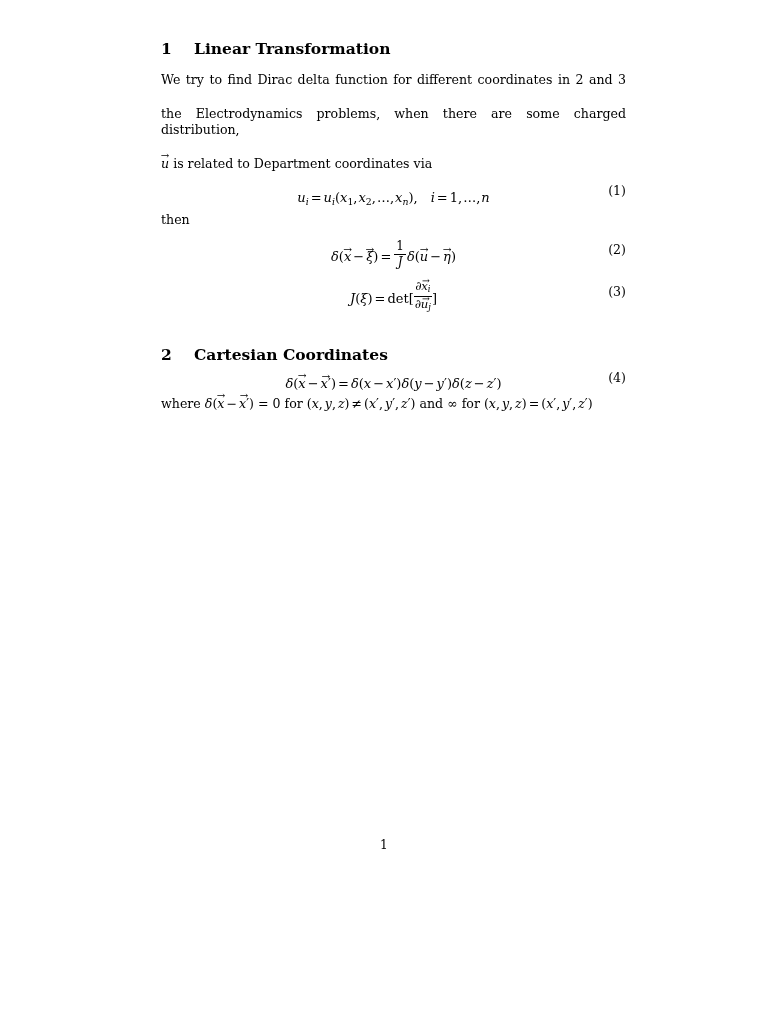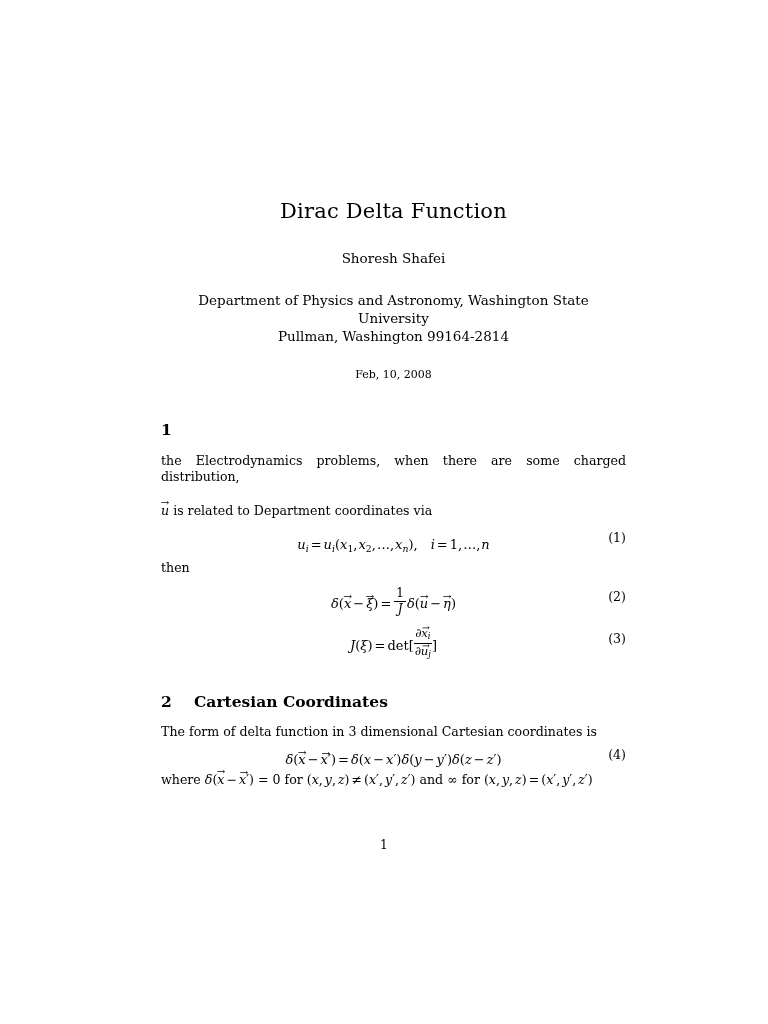--- a/index.html
+++ b/index.html
@@ -200,35 +200,28 @@
     text-align: center;
     font-size: 12.2px;
   }
 </style>
 </head>
 <body>
 
 <div class="page">
   <div class="content">
 
-    <div class="title-block">
-      <h1 class="doc-title">Dirac Delta Function</h1>
-      <p class="author">Shoresh Shafei</p>
-      <p class="affiliation">
-        <span class="affil-line">Department of Physics and Astronomy, Washington State University</span>
-        <span class="affil-line">Pullman, Washington 99164-2814</span>
-      </p>
-      <p class="docdate">Feb, 10, 2008</p>
-    </div>
 
     <div class="section-head sec-1">
       <span class="sec-num">1</span>
+      <span class="sec-title">Linear Transformation</span>
     </div>
 
     <p class="para p-after-sec1">
+      <span class="jline">We try to find Dirac delta function for different coordinates in 2 and 3</span>
       <span class="jline">the Electrodynamics problems, when there are some charged distribution,</span>
       <span class="lline"><span class="vec"><span class="arrow">→</span><span class="mi">u</span></span><span> is related to Department coordinates via</span></span>
     </p>
 
     <div class="eq-row eq-1">
       <span class="eq-body"><span class="mi">u</span><span class="sub">i</span><span class="mo">=</span><span class="mi">u</span><span class="sub">i</span><span class="mo" style="padding:0">(</span><span class="mi">x</span><span class="subup">1</span><span class="mo" style="padding:0 1px 0 0">,</span><span class="mi">x</span><span class="subup">2</span><span class="mo" style="padding:0 1px 0 0">,</span><span class="mn">…</span><span class="mo" style="padding:0 1px 0 0">,</span><span class="mi">x</span><span class="sub">n</span><span class="mo" style="padding:0">)</span><span class="mo" style="padding:0 0 0 0">,</span><span class="gap-m"></span><span class="mi">i</span><span class="mo">=</span><span class="mn">1</span><span class="mo" style="padding:0 1px 0 0">,</span><span class="mn">…</span><span class="mo" style="padding:0 1px 0 0">,</span><span class="mi">n</span></span>
       <span class="eq-num">(1)</span>
     </div>
 
     <p class="para p-plain noindent">then</p>
@@ -242,21 +235,20 @@
     <div class="eq-row eq-3">
       <span class="eq-body"><span class="mi">J</span><span class="mo" style="padding:0">(</span><span class="mi">ξ</span><span class="mo" style="padding:0">)</span><span class="mo">=</span><span class="mn">det</span><span class="mo" style="padding:0">[</span><span class="frac-p"><span class="num"><span class="mo" style="padding:0">∂</span><span class="vec wide"><span class="arrow">→</span><span class="mi">x</span><span class="sub">i</span></span></span><span class="bar"></span><span class="den"><span class="mo" style="padding:0">∂</span><span class="vec wide"><span class="arrow">→</span><span class="mi">u</span><span class="sub">j</span></span></span></span><span class="mo" style="padding:0">]</span></span>
       <span class="eq-num">(3)</span>
     </div>
 
     <div class="section-head sec-2">
       <span class="sec-num">2</span>
       <span class="sec-title">Cartesian Coordinates</span>
     </div>
 
-    <p class="para p-after-sec2 noindent">The form of delta function in 3 dimensional Cartesian coordinates is</p>
 
     <div class="eq-row eq-4">
       <span class="eq-body"><span class="mi">δ</span><span class="mo" style="padding:0">(</span><span class="vec"><span class="arrow">→</span><span class="mi">x</span></span><span class="mo">−</span><span class="vec wide"><span class="arrow">→</span><span class="mi">x</span><span class="prime">′</span></span><span class="mo" style="padding:0">)</span><span class="mo">=</span><span class="mi">δ</span><span class="mo" style="padding:0">(</span><span class="mi">x</span><span class="mo">−</span><span class="mi">x</span><span class="prime">′</span><span class="mo" style="padding:0">)</span><span class="mi">δ</span><span class="mo" style="padding:0">(</span><span class="mi">y</span><span class="mo">−</span><span class="mi">y</span><span class="prime">′</span><span class="mo" style="padding:0">)</span><span class="mi">δ</span><span class="mo" style="padding:0">(</span><span class="mi">z</span><span class="mo">−</span><span class="mi">z</span><span class="prime">′</span><span class="mo" style="padding:0">)</span></span>
       <span class="eq-num">(4)</span>
     </div>
 
     <p class="para p-tight noindent"><span>where </span><span class="mi">δ</span><span class="mo" style="padding:0">(</span><span class="vec"><span class="arrow">→</span><span class="mi">x</span></span><span class="mo">−</span><span class="vec wide"><span class="arrow">→</span><span class="mi">x</span><span class="prime">′</span></span><span class="mo" style="padding:0">)</span><span> = 0 for </span><span class="mo" style="padding:0">(</span><span class="mi">x</span><span class="mo" style="padding:0 2px 0 0">,</span><span class="mi">y</span><span class="mo" style="padding:0 2px 0 0">,</span><span class="mi">z</span><span class="mo" style="padding:0">)</span><span class="mo">≠</span><span class="mo" style="padding:0">(</span><span class="mi">x</span><span class="prime">′</span><span class="mo" style="padding:0 2px 0 0">,</span><span class="mi">y</span><span class="prime">′</span><span class="mo" style="padding:0 2px 0 0">,</span><span class="mi">z</span><span class="prime">′</span><span class="mo" style="padding:0">)</span><span> and </span><span class="mo" style="padding:0">∞</span><span> for </span><span class="mo" style="padding:0">(</span><span class="mi">x</span><span class="mo" style="padding:0 2px 0 0">,</span><span class="mi">y</span><span class="mo" style="padding:0 2px 0 0">,</span><span class="mi">z</span><span class="mo" style="padding:0">)</span><span class="mo">=</span><span class="mo" style="padding:0">(</span><span class="mi">x</span><span class="prime">′</span><span class="mo" style="padding:0 2px 0 0">,</span><span class="mi">y</span><span class="prime">′</span><span class="mo" style="padding:0 2px 0 0">,</span><span class="mi">z</span><span class="prime">′</span><span class="mo" style="padding:0">)</span></p>
 
   </div>
 

